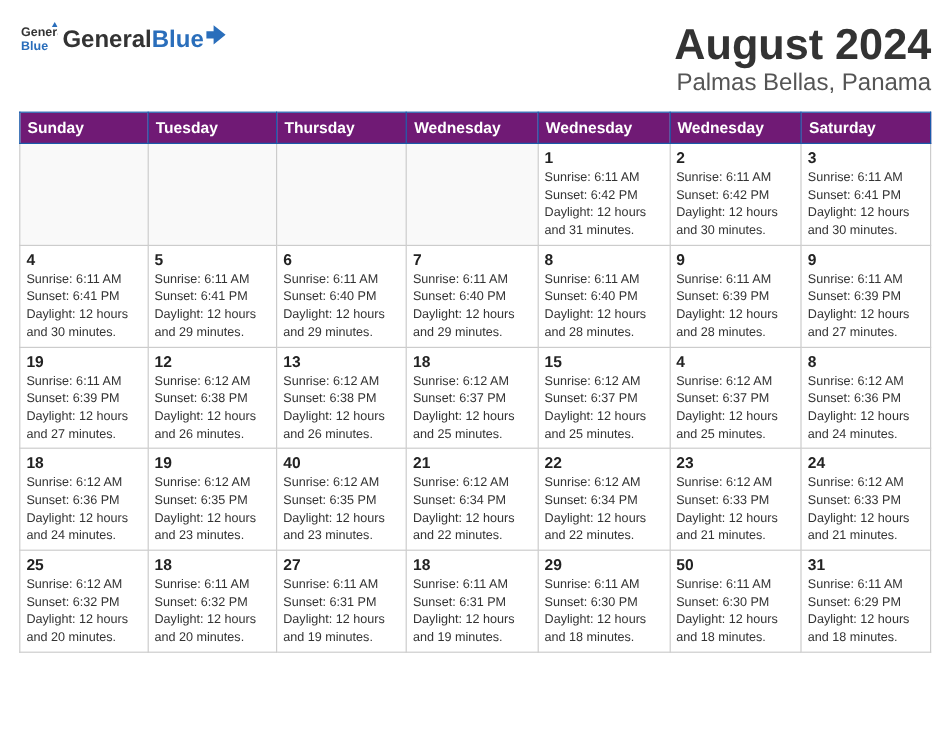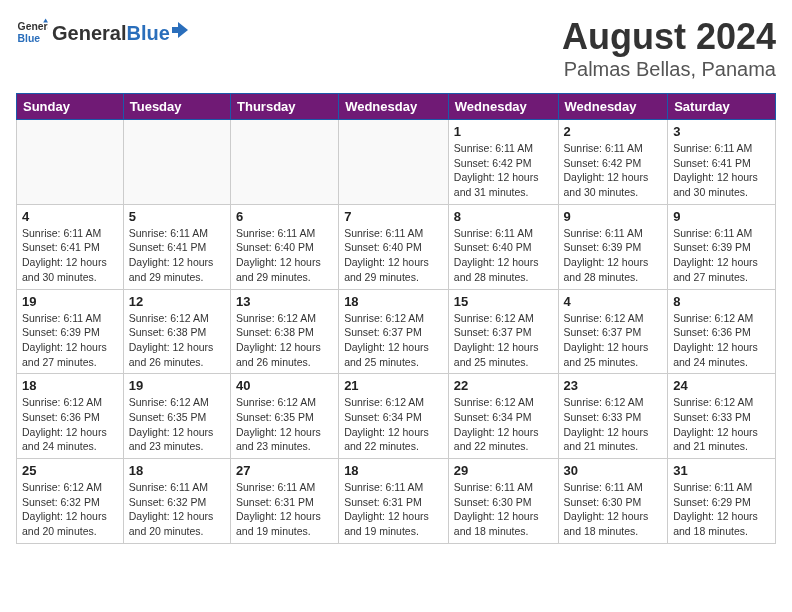--- a/index.html
+++ b/index.html
@@ -327,21 +327,21 @@
 and 19 minutes.</div>
         </td>
         <td>
           <div class="day-number">29</div>
           <div class="day-info" style="white-space: pre-line;">Sunrise: 6:11 AM
 Sunset: 6:30 PM
 Daylight: 12 hours
 and 18 minutes.</div>
         </td>
         <td>
-          <div class="day-number">30</div>
+          <div class="day-number">50</div>
           <div class="day-info" style="white-space: pre-line;">Sunrise: 6:11 AM
 Sunset: 6:30 PM
 Daylight: 12 hours
 and 18 minutes.</div>
         </td>
         <td>
           <div class="day-number">31</div>
           <div class="day-info" style="white-space: pre-line;">Sunrise: 6:11 AM
 Sunset: 6:29 PM
 Daylight: 12 hours

